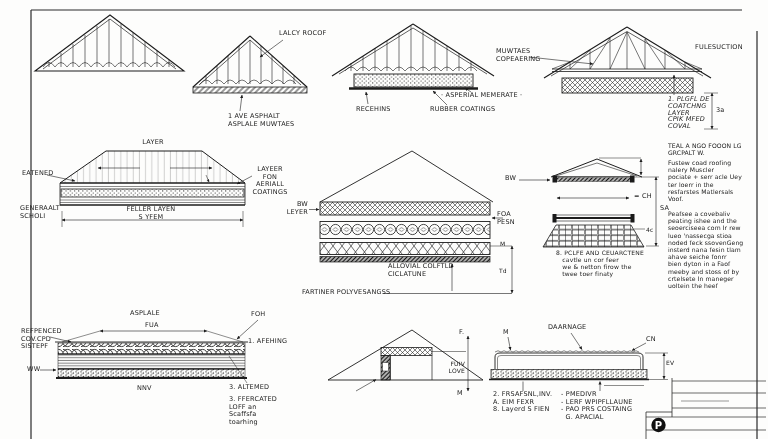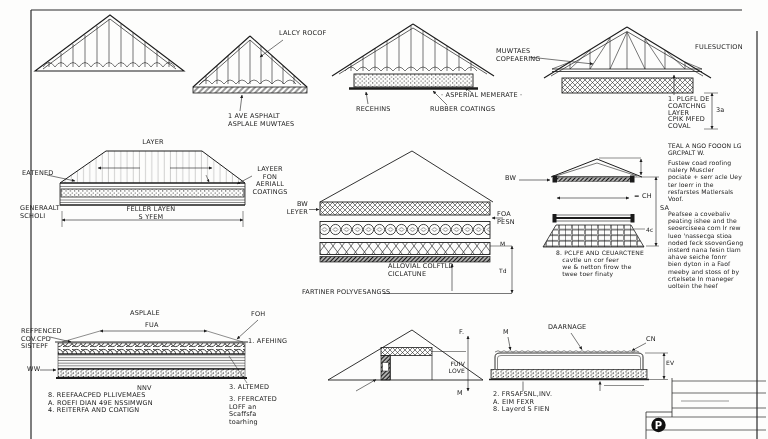--- a/index.html
+++ b/index.html
@@ -3,21 +3,21 @@
 <meta charset="utf-8">
 <style>
   html,body{margin:0;padding:0;background:#fdfdfc;}
   .stage{position:relative;width:768px;height:439px;background:#fdfdfc;overflow:hidden;
          font-family:"DejaVu Sans",sans-serif;}
   .stage svg{position:absolute;left:0;top:0;}
   .lbl{position:absolute;font-size:6.5px;line-height:1.16;letter-spacing:.2px;color:#1b1b1b;
        white-space:pre;}
   .c{text-align:center;}
   .r{text-align:right;}
-  .tight{line-height:1.05;}
+  .tight{line-height:1.05;font-style:italic;}
   .para{font-size:6.1px;line-height:1.18;letter-spacing:.1px;}
   .sm{font-size:6px;}
 </style>
 </head>
 <body>
 
 <div class="stage">
 
 <svg width="768" height="439" viewBox="0 0 768 439">
   <defs>
@@ -281,34 +281,35 @@
 <div class="lbl" style="left:130px;top:310px">ASPLALE</div>
 <div class="lbl" style="left:145px;top:322px">FUA</div>
 <div class="lbl" style="left:21px;top:328px">REFPENCED
 COV.CPD
 SISTEPF</div>
 <div class="lbl" style="left:27px;top:366px">WW</div>
 <div class="lbl" style="left:137px;top:385px">NNV</div>
 <div class="lbl" style="left:251px;top:311px">FOH</div>
 <div class="lbl" style="left:248px;top:338px">1. AFEHING</div>
 <div class="lbl" style="left:229px;top:384px">3. ALTEMED</div>
-<div class="lbl" style="left:48px;top:392px">8. REEFAACPED PLLIVEMAES
-A. ROEFI DIAN 49E NSSIMWGN
-4. REITERFA AND COATIGN</div>
 <div class="lbl" style="left:229px;top:396px">3. FFERCATED
 LOFF an
 Scaffsfa
 toarhing</div>
 
 <div class="lbl" style="left:459px;top:329px">F.</div>
 <div class="lbl r sm" style="left:445px;top:361px;width:20px">FUIV
 LOVE</div>
 <div class="lbl" style="left:457px;top:390px">M</div>
 
 <div class="lbl" style="left:548px;top:324px">DAARNAGE</div>
 <div class="lbl" style="left:503px;top:329px">M</div>
 <div class="lbl" style="left:646px;top:336px">CN</div>
 <div class="lbl sm" style="left:666px;top:360px">EV</div>
 <div class="lbl" style="left:493px;top:391px">2. FRSAFSNL,INV.
 A. EIM FEXR
 8. Layerd S FIEN</div>
+<div class="lbl" style="left:561px;top:391px">- PMEDIVR
+- LERF WPIPFLLAUNE
+- PAO PRS COSTAING
+  G. APACIAL</div>
 
 </div>
 
 </body></html>

